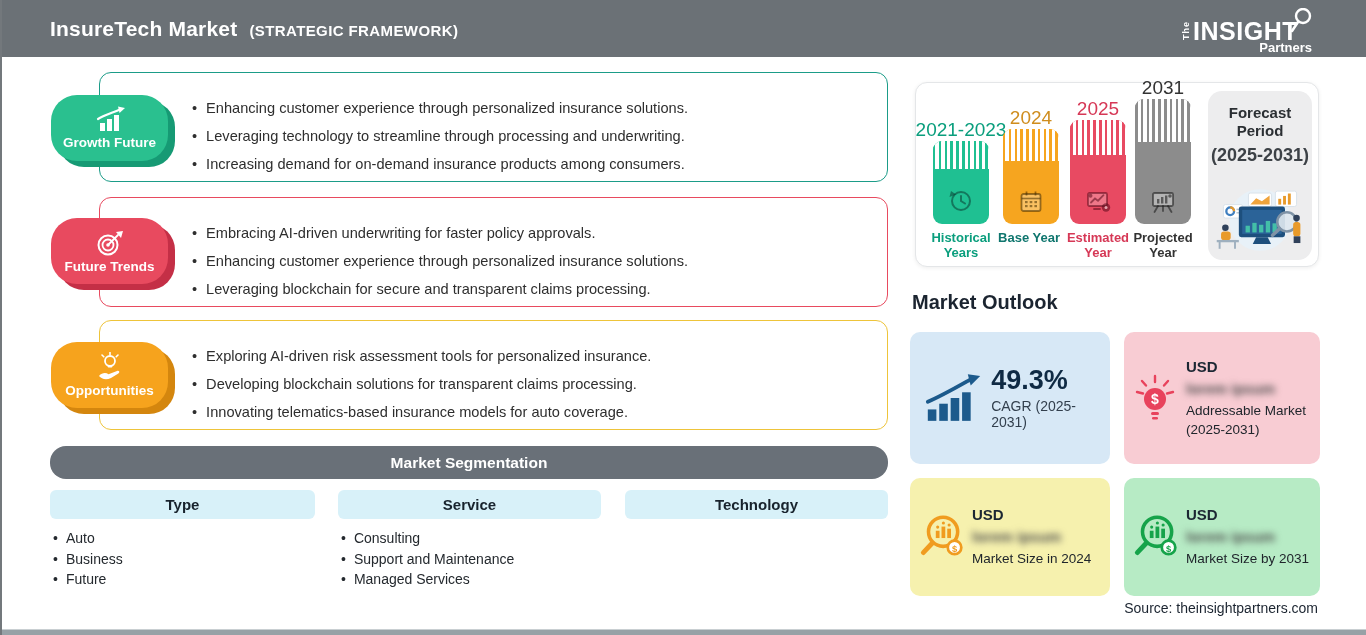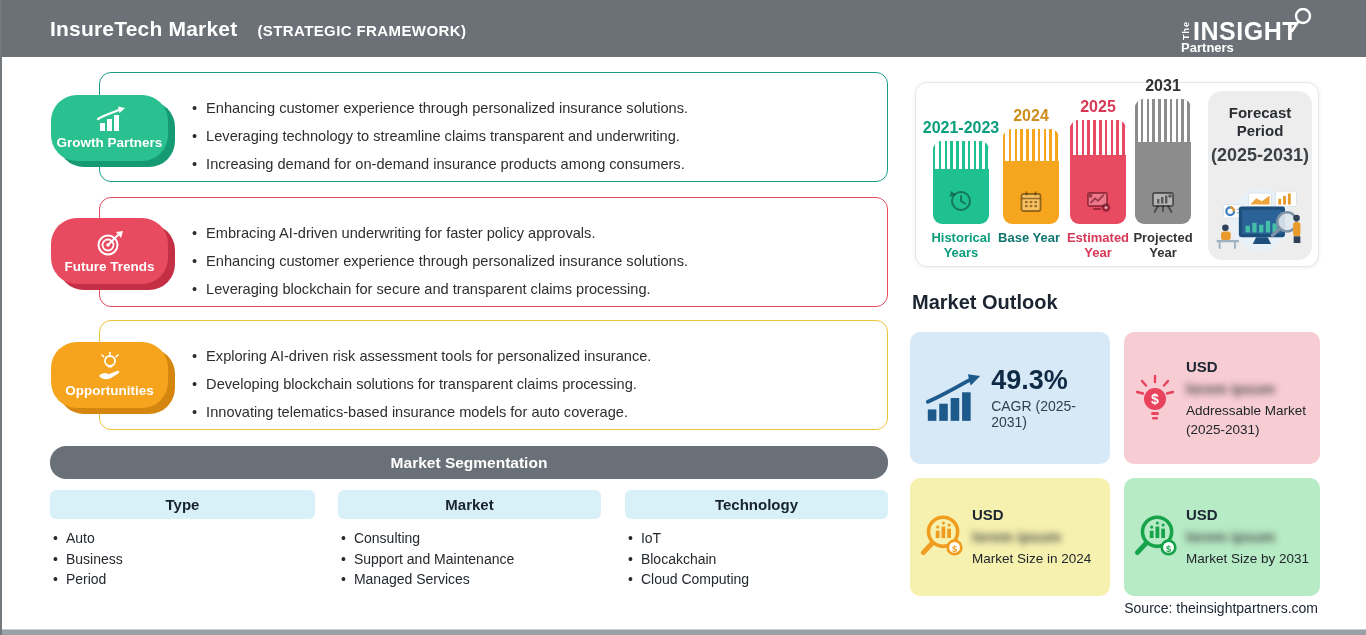--- a/index.html
+++ b/index.html
@@ -1,29 +1,29 @@
 <!DOCTYPE html>
 <html><head>
 <meta charset="utf-8">
 <style>
   html,body{margin:0;padding:0;background:#fff;}
   body{width:1366px;height:635px;font-family:"Liberation Sans","DejaVu Sans",sans-serif;position:relative;overflow:hidden;}
   #page{position:absolute;inset:0;background:#ffffff;border-left:2px solid #73787c;}
 
   
   .topbar{position:absolute;top:0;left:0;right:0;height:57px;background:#6b7176;display:flex;align-items:center;}
-  .topbar-title-wrap{margin-left:48px;display:flex;align-items:baseline;gap:20px;color:#fff;}
+  .topbar-title-wrap{margin-left:48px;display:flex;align-items:baseline;gap:12px;color:#fff;}
   .topbar-title{font-size:21px;font-weight:800;letter-spacing:.2px;}
   .topbar-subtitle{font-size:15px;font-weight:600;letter-spacing:.4px;}
   .logo{position:absolute;right:52px;top:8px;color:#fff;}
   .logo-main{display:flex;align-items:flex-end;}
   .logo-the{writing-mode:vertical-rl;transform:rotate(180deg);font-size:9px;font-weight:700;letter-spacing:1px;margin-right:2px;margin-bottom:3px;}
   .logo-insight{font-size:25px;font-weight:800;letter-spacing:.5px;line-height:24px;}
   .logo-mag{margin-left:-8px;margin-bottom:9px;}
-  .logo-partners{font-size:13px;font-weight:700;margin-top:-3px;margin-right:2px;}
+  .logo-partners{text-align:right;font-size:13px;font-weight:700;margin-top:-3px;margin-right:2px;}
 
   
   .section-box{position:absolute;left:97px;width:789px;height:110px;border:1.6px solid var(--bc);border-radius:12px;background:#fff;box-sizing:border-box;}
   .section-box ul{list-style:none;margin:0;padding:21px 0 0 92px;}
   .section-box li{font-size:14.6px;color:#2e2e2e;line-height:28px;}
   .section-box li::before{content:"•";margin-right:9px;color:#2e2e2e;}
   .badge{position:absolute;left:49px;width:117px;height:66px;border-radius:26px;display:flex;flex-direction:column;align-items:center;justify-content:center;color:#fff;z-index:2;}
   .badge-label{font-size:13.5px;font-weight:700;margin-top:1px;}
   #badge-growth{background:#2ac08f;box-shadow:7px 6px 0 #169a74;}
   #badge-trends{background:#e84a5f;box-shadow:7px 6px 0 #c42f46;}
@@ -34,21 +34,21 @@
   .seg-col{position:absolute;top:490px;}
   .seg-head{height:29px;background:#d8f1f9;border-radius:6px;display:flex;align-items:center;justify-content:center;font-size:15px;font-weight:800;color:#18232d;}
   .seg-col ul{list-style:none;margin:9px 0 0 0;padding:0 0 0 3px;}
   .seg-col li{font-size:14px;color:#24292e;line-height:20.5px;}
   .seg-col li::before{content:"•";margin-right:8px;color:#24292e;}
 
   
   .tl-panel{position:absolute;left:913px;top:82px;width:404px;height:185px;background:#fff;border:1px solid #e4e6e8;border-radius:12px;box-shadow:0 1px 4px rgba(0,0,0,.07);box-sizing:border-box;}
   .tl-bar{position:absolute;bottom:42px;width:56px;border-radius:9px;background:var(--c);}
   .tl-stripes{position:absolute;top:0;left:0;right:0;height:34%;border-radius:9px 9px 0 0;background:repeating-linear-gradient(90deg,var(--c) 0 2.5px,#ffffff 2.5px 5.8px);}
-  .tl-year{position:absolute;top:-22px;left:50%;transform:translateX(-50%);font-size:16px;font-weight:700;white-space:nowrap;}
+  .tl-year{position:absolute;top:-22px;left:50%;transform:translateX(-50%);font-size:19px;font-weight:400;white-space:nowrap;}
   .tl-icon{position:absolute;bottom:9px;left:50%;transform:translateX(-50%);}
   .tl-cap{position:absolute;top:147px;width:84px;text-align:center;font-size:13px;font-weight:700;line-height:15px;}
   .fc-panel{position:absolute;left:292px;top:8px;width:104px;height:169px;background:#ededee;border-radius:14px;text-align:center;box-sizing:border-box;padding-top:13px;}
   .fc-title{font-size:15px;font-weight:800;color:#2b2f33;line-height:18px;padding:0 14px;}
   .fc-range{font-size:18px;font-weight:700;color:#3c4146;margin-top:5px;}
   .fc-illus{position:absolute;bottom:4px;left:2px;}
 
   
   .mo-title{position:absolute;left:910px;top:291px;font-size:20px;font-weight:800;color:#1b2430;}
   .card{position:absolute;border-radius:10px;box-sizing:border-box;}
@@ -90,33 +90,33 @@
           <line x1="8" y1="14" x2="2" y2="23" stroke="#ffffff" stroke-width="2.6" stroke-linecap="round"></line>
         </svg>
       </div>
       <div class="logo-partners">Partners</div>
     </div>
   </div>
 
   <div class="section-box" id="box-growth" style="--bc:#1b9c88;top:72px;">
     <ul>
       <li>Enhancing customer experience through personalized insurance solutions.</li>
-      <li>Leveraging technology to streamline claims transparent and underwriting.</li>
+      <li>Leveraging technology to streamline through processing and underwriting.</li>
       <li>Increasing demand for on-demand insurance products among consumers.</li>
     </ul>
   </div>
   <div class="badge" id="badge-growth" style="top:95px;">
     <svg width="33" height="28" viewBox="0 0 33 28">
       <rect x="7" y="17" width="5" height="8" fill="#fff"></rect>
       <rect x="14" y="13" width="5" height="12" fill="#fff"></rect>
       <rect x="21" y="9" width="5" height="16" fill="#fff"></rect>
       <path d="M5,13 C12,9 19,7 27,3.5" stroke="#fff" stroke-width="2.2" fill="none" stroke-linecap="round"></path>
       <polygon points="25,0.5 32,2 26.5,7" fill="#fff"></polygon>
     </svg>
-    <span class="badge-label">Growth Partners</span>
+    <span class="badge-label">Growth Future</span>
   </div>
 
   <div class="section-box" id="box-trends" style="--bc:#e84a5f;top:197px;">
     <ul>
       <li>Embracing AI-driven underwriting for faster policy approvals.</li>
       <li>Enhancing customer experience through personalized insurance solutions.</li>
       <li>Leveraging blockchain for secure and transparent claims processing.</li>
     </ul>
   </div>
   <div class="badge" id="badge-trends" style="top:218px;">
@@ -149,38 +149,33 @@
     <span class="badge-label">Opportunities</span>
   </div>
 
   <div class="seg-bar">Market Segmentation</div>
 
   <div class="seg-col" style="left:48px;width:265px;">
     <div class="seg-head">Type</div>
     <ul>
       <li>Auto</li>
       <li>Business</li>
-      <li>Period</li>
+      <li>Future</li>
     </ul>
   </div>
   <div class="seg-col" style="left:336px;width:263px;">
-    <div class="seg-head">Market</div>
+    <div class="seg-head">Service</div>
     <ul>
       <li>Consulting</li>
       <li>Support and Maintenance</li>
       <li>Managed Services</li>
     </ul>
   </div>
   <div class="seg-col" style="left:623px;width:263px;">
     <div class="seg-head">Technology</div>
-    <ul>
-      <li>IoT</li>
-      <li>Blocakchain</li>
-      <li>Cloud Computing</li>
-    </ul>
   </div>
 
   <div class="tl-panel">
 
     <div class="tl-bar" style="--c:#1fc092;left:17px;height:83px;">
       <div class="tl-year" style="color:#0a9e7d;">2021-2023</div>
       <div class="tl-stripes"></div>
       <svg class="tl-icon" width="28" height="28" viewBox="0 0 28 28">
         <circle cx="14" cy="14" r="9" fill="none" stroke="rgba(10,60,50,.55)" stroke-width="2"></circle>
         <path d="M14,9 L14,14 L18,16.5" fill="none" stroke="rgba(10,60,50,.55)" stroke-width="2" stroke-linecap="round"></path>

